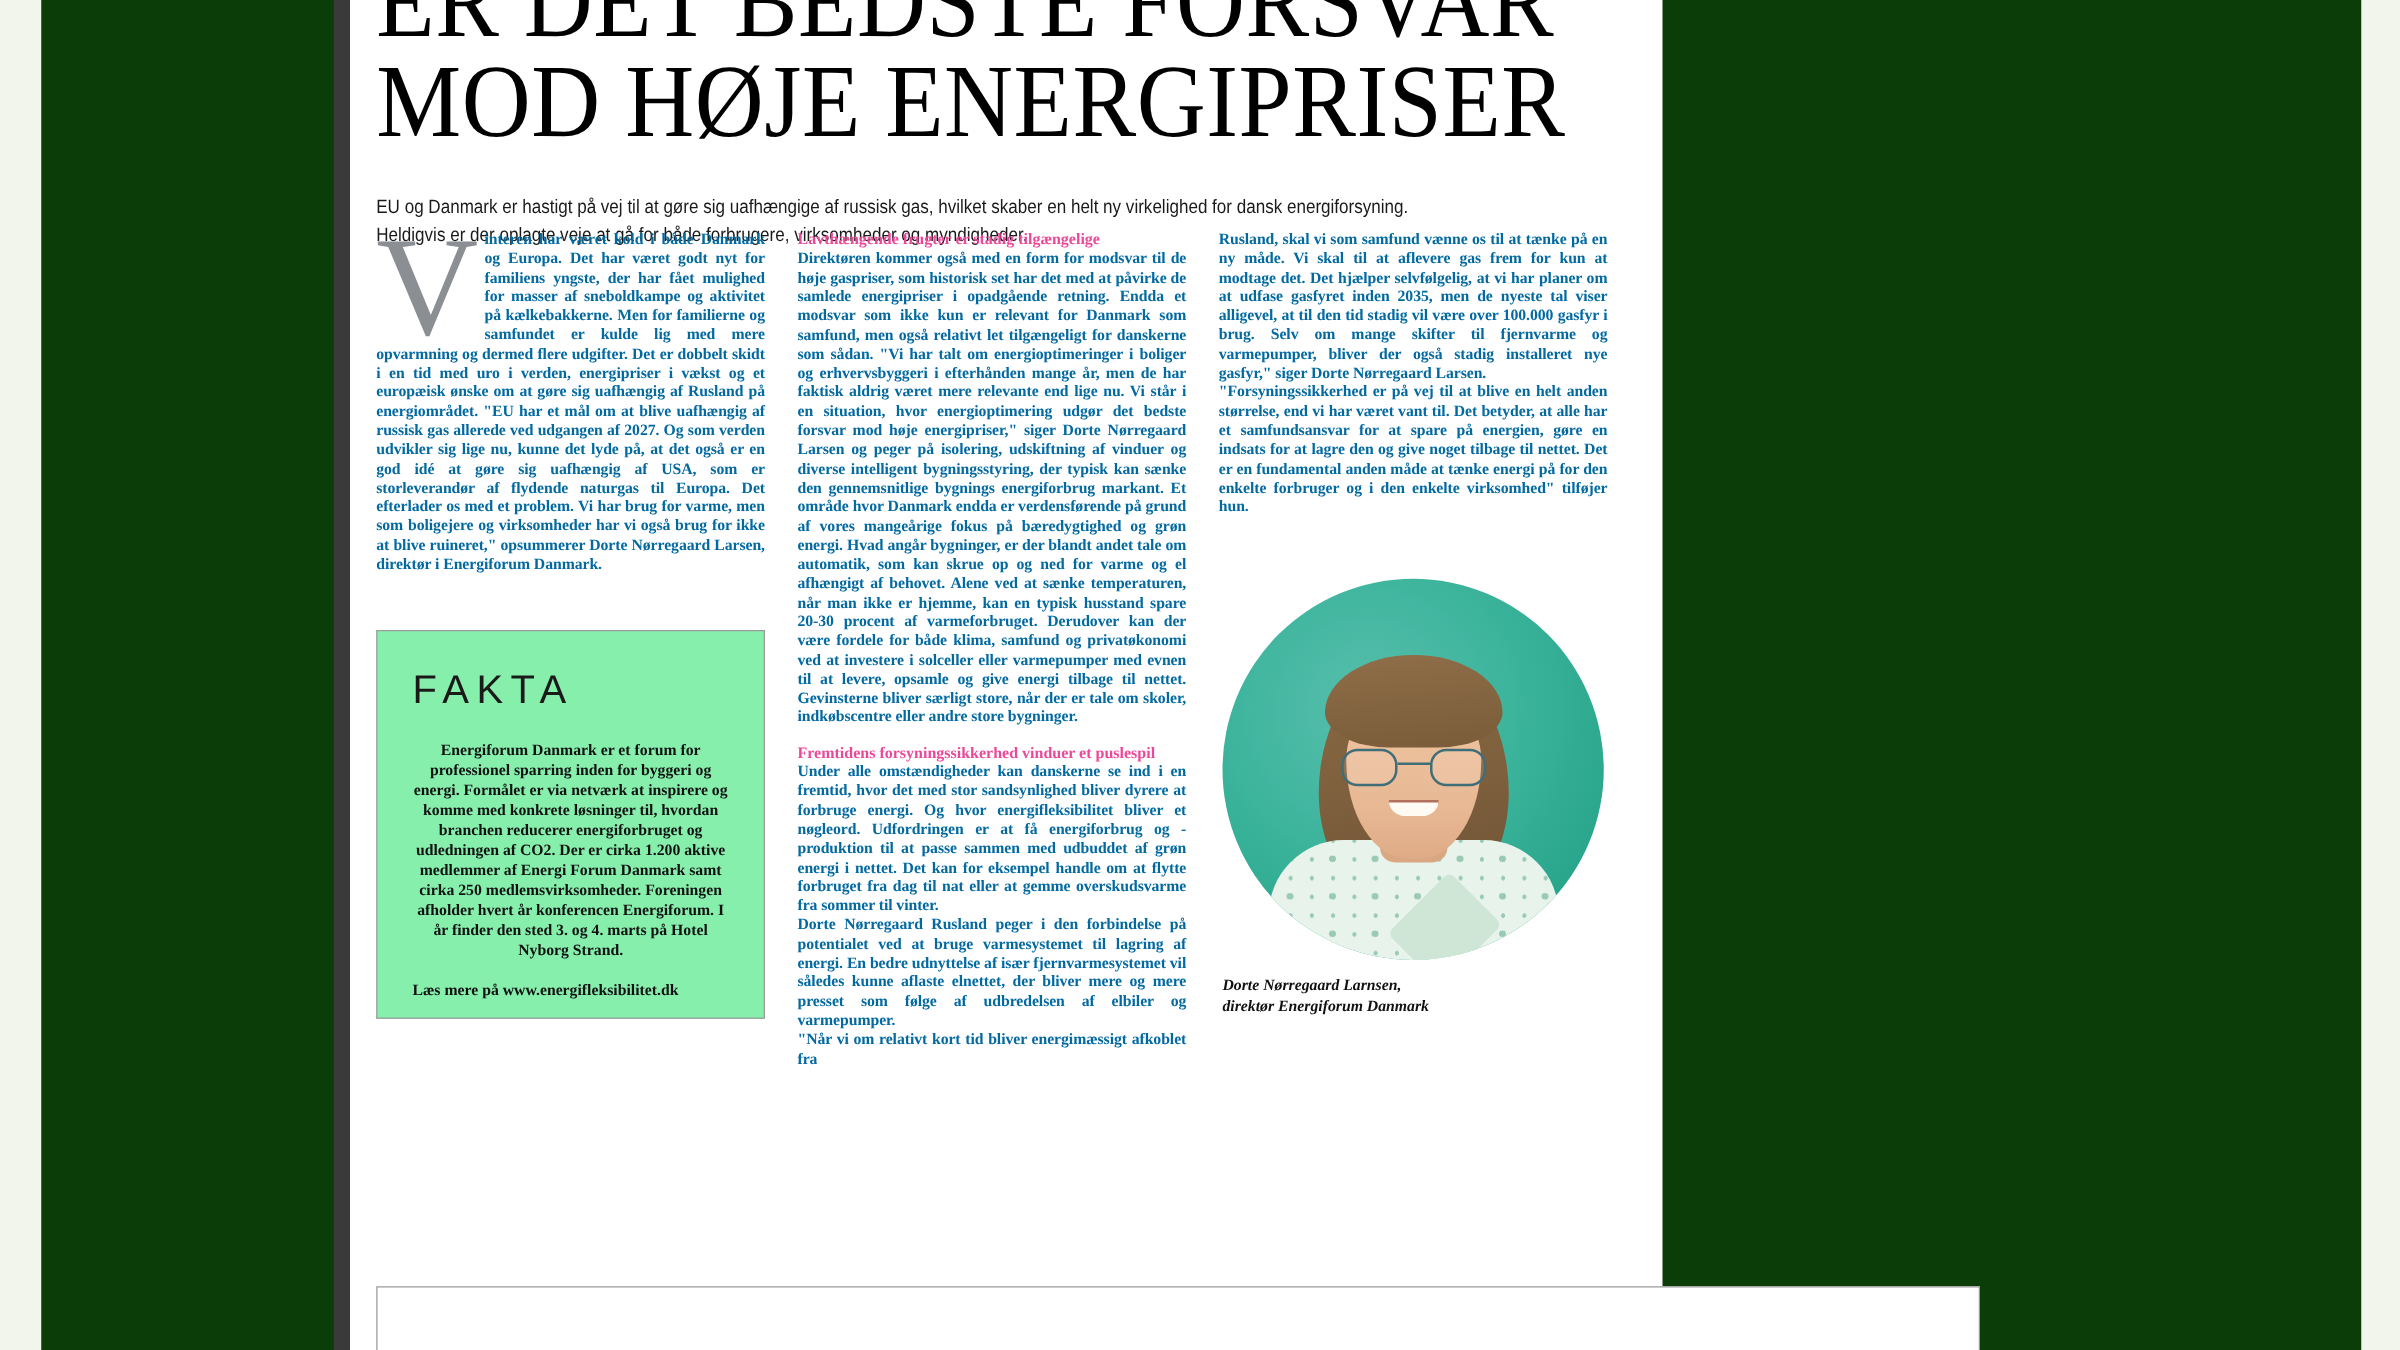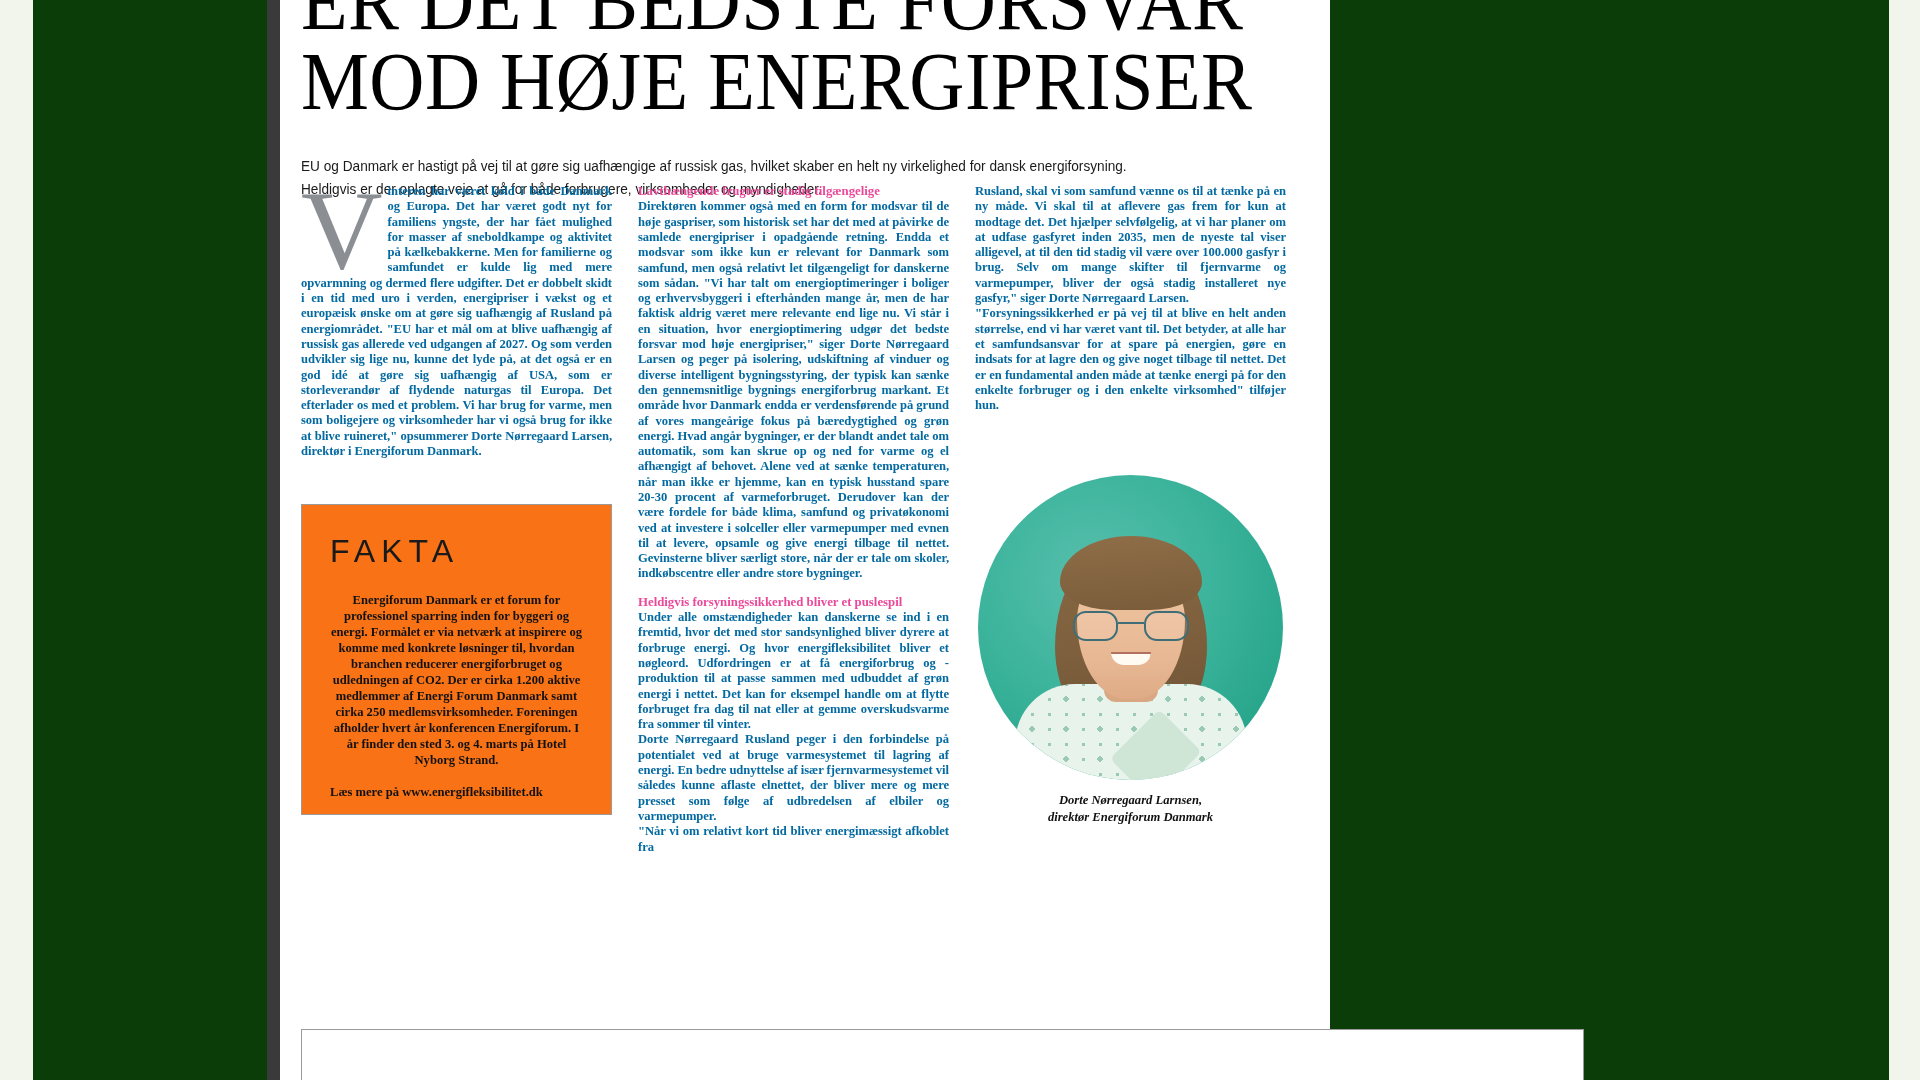--- a/index.html
+++ b/index.html
@@ -144,21 +144,21 @@
   }
 
   
   .fakta-box {
     position: absolute;
     left: 0;
     top: 320px;
     width: 311px;
     height: 311px;
     border: 1.5px solid #9a9a9a;
-    background: #f97316;
+    background: #86efac;
     padding: 30px 28px 22px 28px;
   }
   .fakta-title {
     font-family: "Liberation Sans", sans-serif;
     font-weight: 300;
     font-size: 32px;
     letter-spacing: 6px;
     color: #1a1a1a;
     margin: 0 0 26px 0;
     line-height: 1;
@@ -177,23 +177,22 @@
     font-weight: bold;
     font-size: 12.6px;
     color: #111;
     margin: 16px 0 0 0;
   }
 
   
   .portrait-wrap {
     position: absolute;
     left: 3px;
-    top: 291px;
+    top: 279px;
     width: 305px;
-    text-align: center;
   }
   .portrait {
     width: 305px;
     height: 305px;
     border-radius: 50%;
     overflow: hidden;
     position: relative;
     background: radial-gradient(circle at 38% 34%, #57bfad 0%, #3bb39b 45%, #1a9c80 100%);
   }
   
@@ -344,21 +343,21 @@
           <div class="fakta-box">
             <div class="fakta-title">FAKTA</div>
             <p class="fakta-body">Energiforum Danmark er et forum for professionel sparring inden for byggeri og energi. Formålet er via netværk at inspirere og komme med konkrete løsninger til, hvordan branchen reducerer energiforbruget og udledningen af CO2. Der er cirka 1.200 aktive medlemmer af Energi Forum Danmark samt cirka 250 medlemsvirksomheder. Foreningen afholder hvert år konferencen Energiforum. I år finder den sted 3. og 4. marts på Hotel Nyborg Strand.</p>
             <p class="fakta-link">Læs mere på www.energifleksibilitet.dk</p>
           </div>
         </div>
 
         <div class="col col-2">
           <p class="subhead">Lavthængende frugter er stadig tilgængelige</p>
           <p class="body-text">Direktøren kommer også med en form for modsvar til de høje gaspriser, som historisk set har det med at påvirke de samlede energipriser i opadgående retning. Endda et modsvar som ikke kun er relevant for Danmark som samfund, men også relativt let tilgængeligt for danskerne som sådan. "Vi har talt om energioptimeringer i boliger og erhvervsbyggeri i efterhånden mange år, men de har faktisk aldrig været mere relevante end lige nu. Vi står i en situation, hvor energioptimering udgør det bedste forsvar mod høje energipriser," siger Dorte Nørregaard Larsen og peger på isolering, udskiftning af vinduer og diverse intelligent bygningsstyring, der typisk kan sænke den gennemsnitlige bygnings energiforbrug markant. Et område hvor Danmark endda er verdensførende på grund af vores mangeårige fokus på bæredygtighed og grøn energi. Hvad angår bygninger, er der blandt andet tale om automatik, som kan skrue op og ned for varme og el afhængigt af behovet. Alene ved at sænke temperaturen, når man ikke er hjemme, kan en typisk husstand spare 20-30 procent af varmeforbruget. Derudover kan der være fordele for både klima, samfund og privatøkonomi ved at investere i solceller eller varmepumper med evnen til at levere, opsamle og give energi tilbage til nettet. Gevinsterne bliver særligt store, når der er tale om skoler, indkøbscentre eller andre store bygninger.</p>
-          <p class="subhead para-gap">Heldigvis forsyningssikkerhed bliver et puslespil</p>
+          <p class="subhead para-gap">Fremtidens forsyningssikkerhed vinduer et puslespil</p>
           <p class="body-text">Under alle omstændigheder kan danskerne se ind i en fremtid, hvor det med stor sandsynlighed bliver dyrere at forbruge energi. Og hvor energifleksibilitet bliver et nøgleord. Udfordringen er at få energiforbrug og -produktion til at passe sammen med udbuddet af grøn energi i nettet. Det kan for eksempel handle om at flytte forbruget fra dag til nat eller at gemme overskudsvarme fra sommer til vinter.</p>
           <p class="body-text">Dorte Nørregaard Rusland peger i den forbindelse på potentialet ved at bruge varmesystemet til lagring af energi. En bedre udnyttelse af især fjernvarmesystemet vil således kunne aflaste elnettet, der bliver mere og mere presset som følge af udbredelsen af elbiler og varmepumper.</p>
           <p class="body-text">"Når vi om relativt kort tid bliver energimæssigt afkoblet fra</p>
         </div>
 
         <div class="col col-3">
           <p class="body-text">Rusland, skal vi som samfund vænne os til at tænke på en ny måde. Vi skal til at aflevere gas frem for kun at modtage det. Det hjælper selvfølgelig, at vi har planer om at udfase gasfyret inden 2035, men de nyeste tal viser alligevel, at til den tid stadig vil være over 100.000 gasfyr i brug. Selv om mange skifter til fjernvarme og varmepumper, bliver der også stadig installeret nye gasfyr," siger Dorte Nørregaard Larsen.</p>
           <p class="body-text">"Forsyningssikkerhed er på vej til at blive en helt anden størrelse, end vi har været vant til. Det betyder, at alle har et samfundsansvar for at spare på energien, gøre en indsats for at lagre den og give noget tilbage til nettet. Det er en fundamental anden måde at tænke energi på for den enkelte forbruger og i den enkelte virksomhed" tilføjer hun.</p>
 
           <div class="portrait-wrap">

